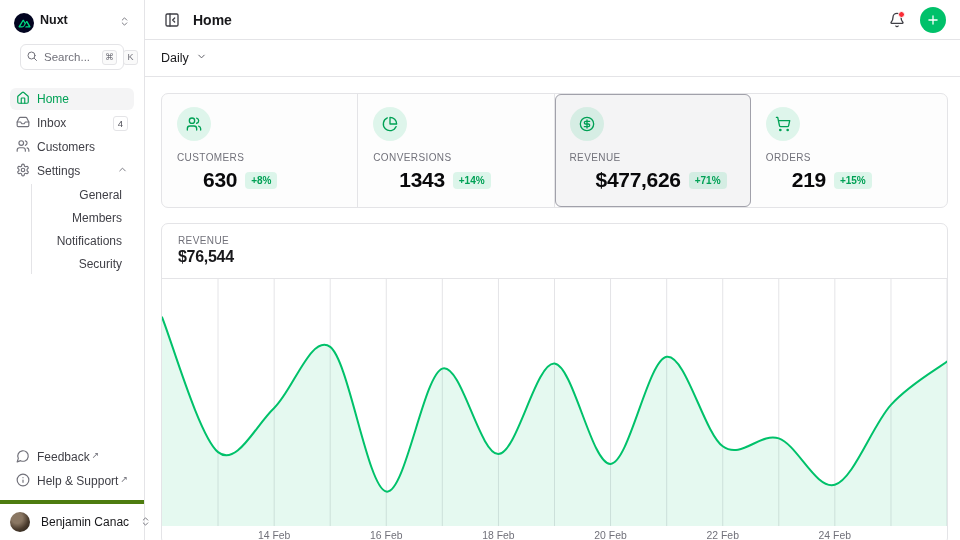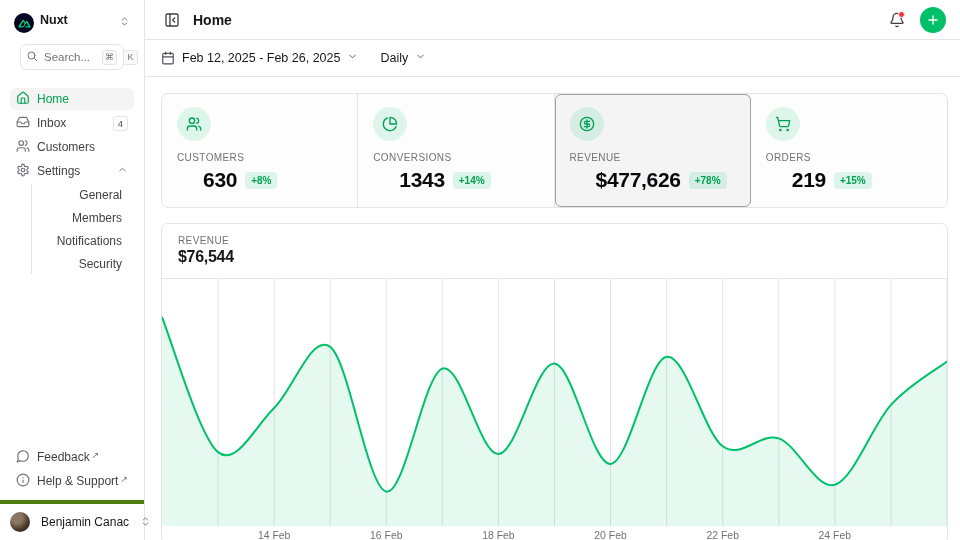--- a/index.html
+++ b/index.html
@@ -222,34 +222,20 @@
       <button class="add-btn">
         <svg width="14" height="14" viewBox="0 0 24 24" fill="none" stroke="currentColor" stroke-width="2.2" stroke-linecap="round">
             <path d="M5 12h14"></path>
             <path d="M12 5v14"></path>
           </svg>
       </button>
     </header>
 
     <div class="controls">
       <span class="ctl-btn">
-        <svg width="14" height="14" viewBox="0 0 24 24" fill="none" stroke="currentColor" stroke-width="2" stroke-linecap="round" stroke-linejoin="round">
-            <path d="M8 2v4"></path>
-            <path d="M16 2v4"></path>
-            <rect x="3" y="4" width="18" height="18" rx="2"></rect>
-            <path d="M3 10h18"></path>
-          </svg>
-        <span>Feb 12, 2025 - Feb 26, 2025</span>
-        <span class="chev">
-          <svg width="11" height="11" viewBox="0 0 24 24" fill="none" stroke="currentColor" stroke-width="2" stroke-linecap="round" stroke-linejoin="round">
-              <path d="m6 9 6 6 6-6"></path>
-            </svg>
-        </span>
-      </span>
-      <span class="ctl-btn">
         <span>Daily</span>
         <span class="chev">
           <svg width="11" height="11" viewBox="0 0 24 24" fill="none" stroke="currentColor" stroke-width="2" stroke-linecap="round" stroke-linejoin="round">
               <path d="m6 9 6 6 6-6"></path>
             </svg>
         </span>
       </span>
     </div>
 
     <div class="content">
@@ -287,21 +273,21 @@
           <div class="stat-icon">
             <svg width="16" height="16" viewBox="0 0 24 24" fill="none" stroke="currentColor" stroke-width="2" stroke-linecap="round" stroke-linejoin="round">
                 <circle cx="12" cy="12" r="10"></circle>
                 <path d="M16 8h-6a2 2 0 1 0 0 4h4a2 2 0 1 1 0 4H8"></path>
                 <path d="M12 18V6"></path>
               </svg>
           </div>
           <div class="stat-label">REVENUE</div>
           <div class="stat-row">
             <span class="stat-value">$477,626</span>
-            <span class="badge">+78%</span>
+            <span class="badge">+71%</span>
           </div>
         </div>
         <div class="stat-card">
           <div class="stat-icon">
             <svg width="16" height="16" viewBox="0 0 24 24" fill="none" stroke="currentColor" stroke-width="2" stroke-linecap="round" stroke-linejoin="round">
                 <circle cx="8" cy="21" r="1"></circle>
                 <circle cx="19" cy="21" r="1"></circle>
                 <path d="M2.05 2.05h2l2.66 12.42a2 2 0 0 0 2 1.58h9.78a2 2 0 0 0 1.95-1.57l1.65-7.43H5.12"></path>
               </svg>
           </div>

